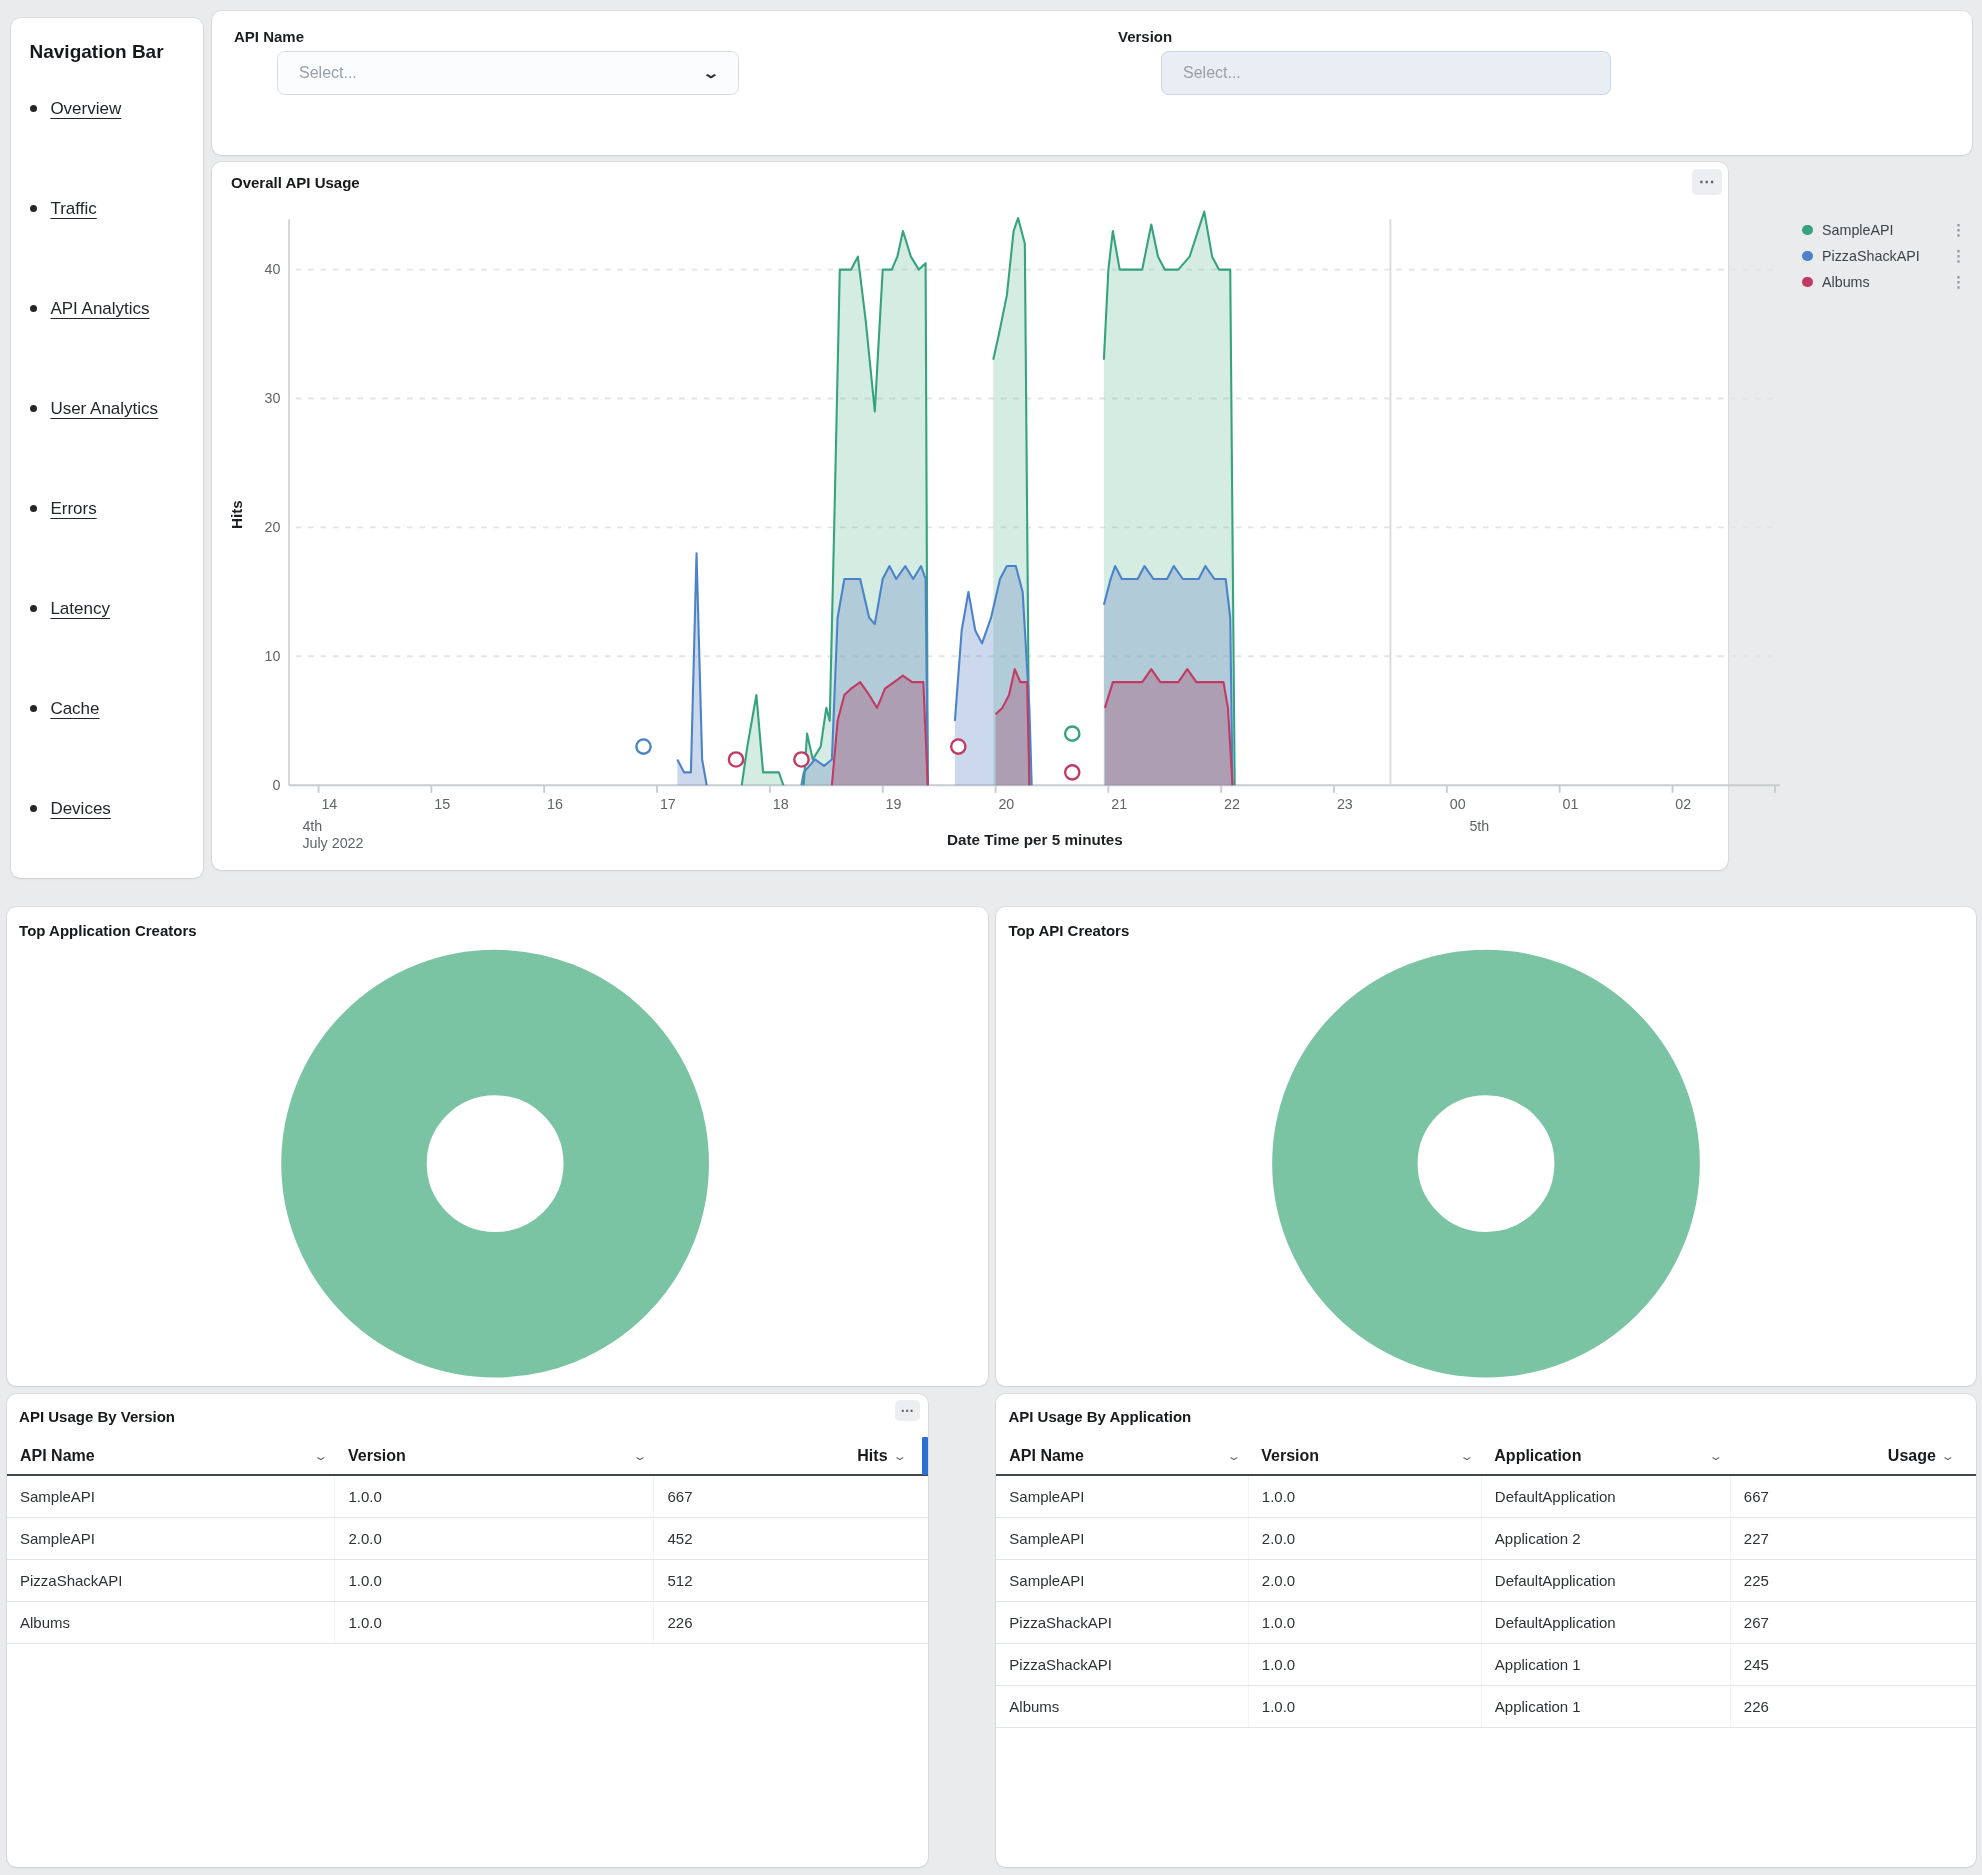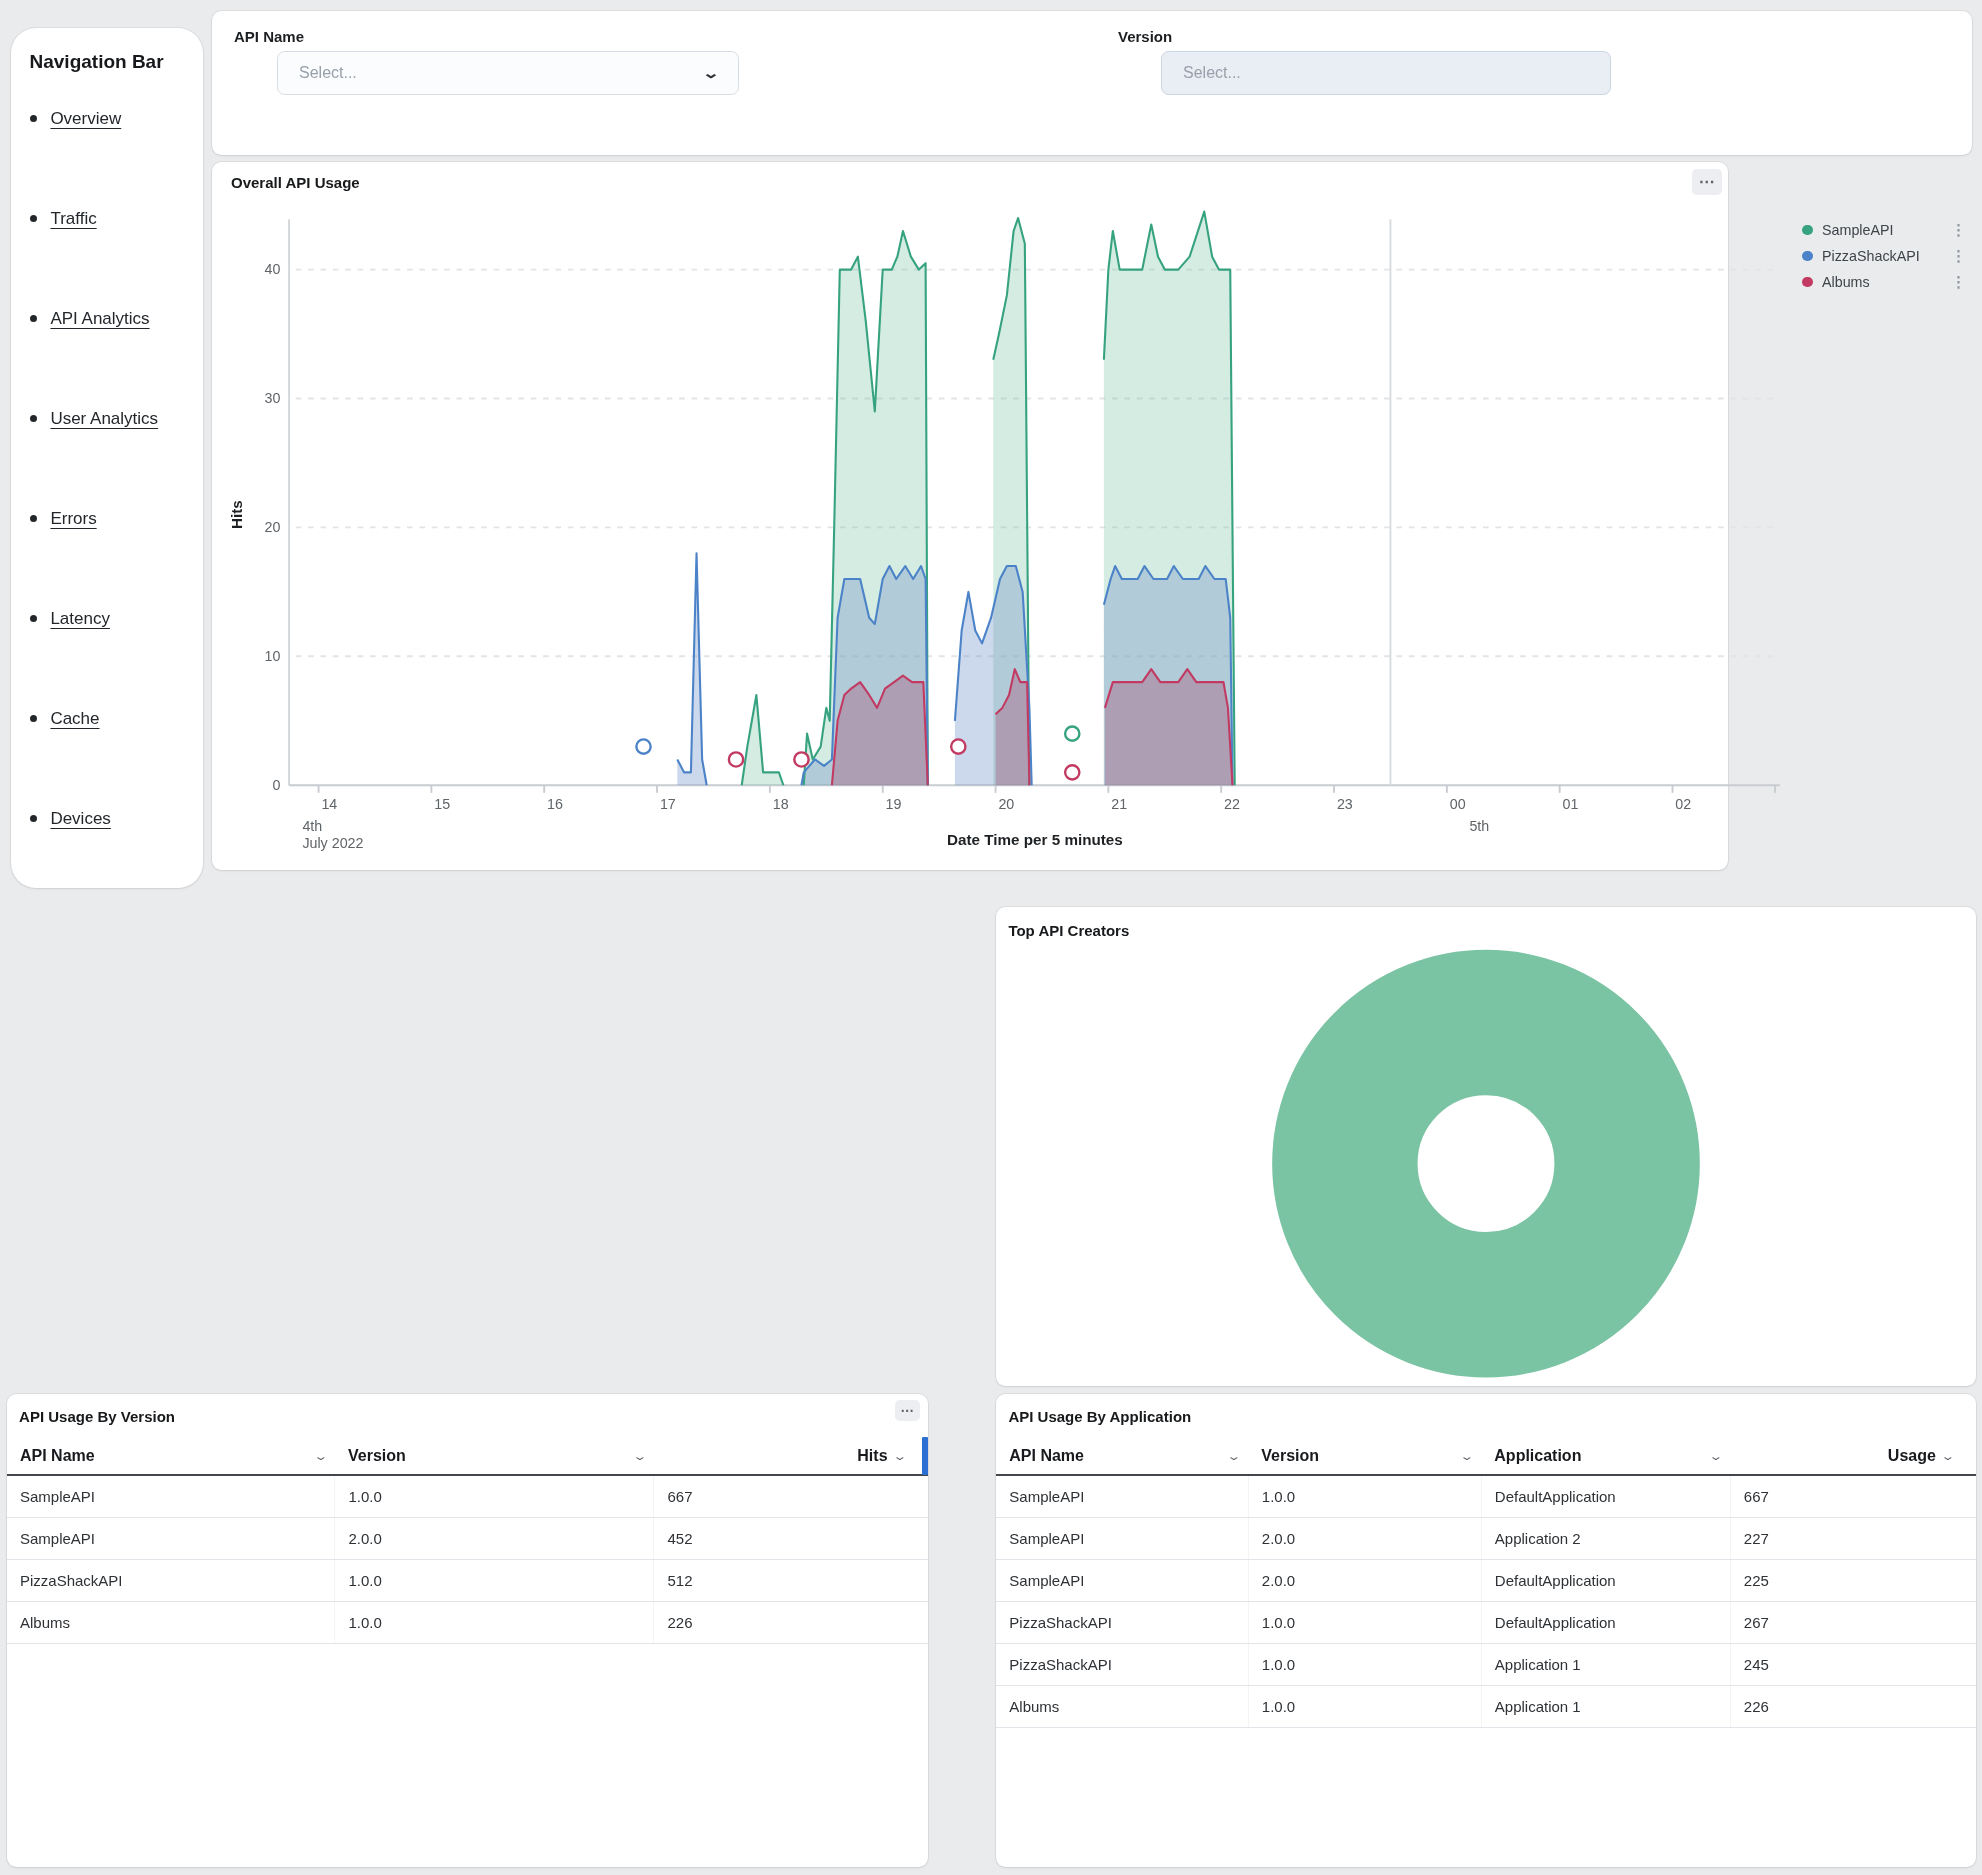--- a/index.html
+++ b/index.html
@@ -2,21 +2,21 @@
 <html style="font-size:15px"><head>
 <meta charset="utf-8">
 <style>
   * { box-sizing: border-box; margin: 0; padding: 0; }
   body { font-family: "Liberation Sans", sans-serif; background: #eaebed; }
   #page { position: relative; width: 1982px; height: 1876px; background: #eaebed; overflow: hidden; }
   .card { position: absolute; background: #fff; border-radius: 9.5px;
           box-shadow: 0 0 0 1px rgba(0,0,0,0.05), 0 1px 2.9px rgba(0,0,0,0.07); }
 
   
-  #nav-card { left: 10.5px; top: 28px; width: 192px; height: 860px; padding: 23px 9.5px 0 19px; border-radius: 25px; }
+  #nav-card { left: 10.5px; top: 18px; width: 192px; height: 860px; padding: 23px 9.5px 0 19px; }
   #nav-title { font-size: 19px; font-weight: 700; color: #17191c; }
   #nav-list { list-style: none; margin-top: 36px; }
   #nav-list li { margin-bottom: 80px; font-size: 17px; color: #23272b; }
   #nav-list li .bullet { display:inline-block; width: 7.6px; height: 7.6px; border-radius: 50%;
                          background: #23272b; margin-right: 13.3px; vertical-align: 1.9px; }
   #nav-list li a { color: #23272b; text-decoration: underline; text-underline-offset: 3.8px; cursor: pointer; }
 
   
   #filter-card { left: 212px; top: 10.5px; width: 1760px; height: 144px; padding: 17px 23px; }
   .filter-label { font-size: 15px; font-weight: 700; color: #1c1f22; }
@@ -188,20 +188,27 @@
           <span class="legend-kebab">⋮</span>
         </div>
         <div class="legend-row">
           <span class="legend-dot" style="background:#c23a62"></span>
           <span class="legend-label">Albums</span>
           <span class="legend-kebab">⋮</span>
         </div>
       </div>
   </div>
 
+  <div class="card" id="donut-left-card">
+    <div class="donut-title">Top Application Creators</div>
+    <svg width="981" height="479" viewBox="0 0 1031 504">
+      <circle id="donut-left-ring" cx="513" cy="270" r="148.5" fill="none" stroke-width="153" stroke="#7ac3a3"></circle>
+    </svg>
+    
+  </div>
 
   <div class="card" id="donut-right-card">
     <div class="donut-title">Top API Creators</div>
     <svg width="980" height="479" viewBox="0 0 1030 504">
       <circle id="donut-right-ring" cx="515" cy="270" r="148.5" fill="none" stroke-width="153" stroke="#7ac3a3"></circle>
     </svg>
     
   </div>
 
   <div class="card" id="table-left-card">

